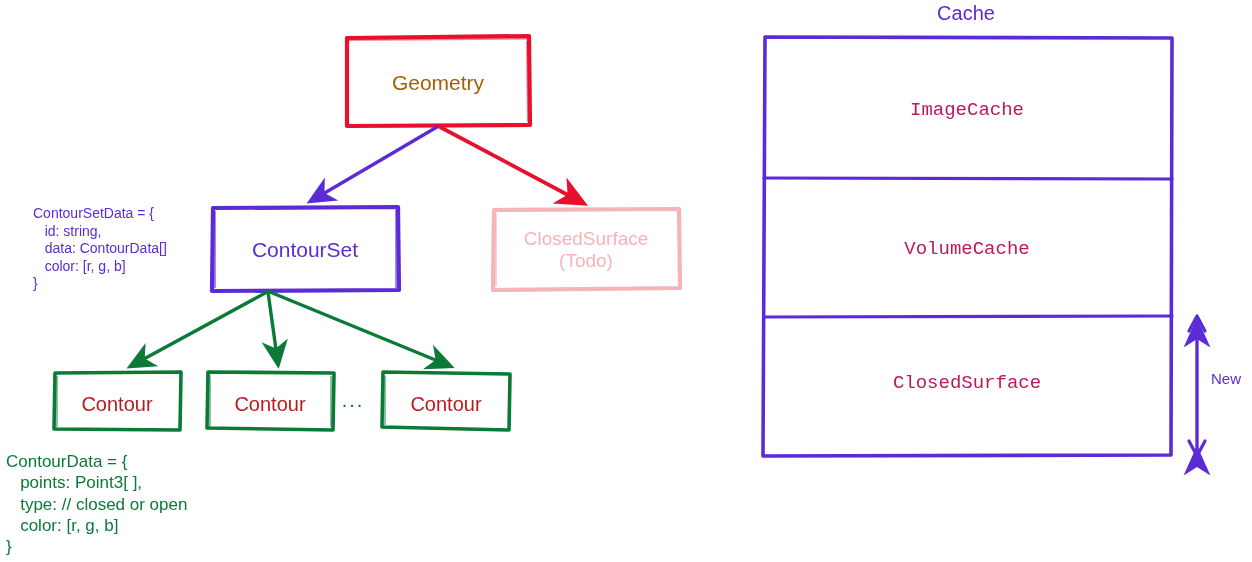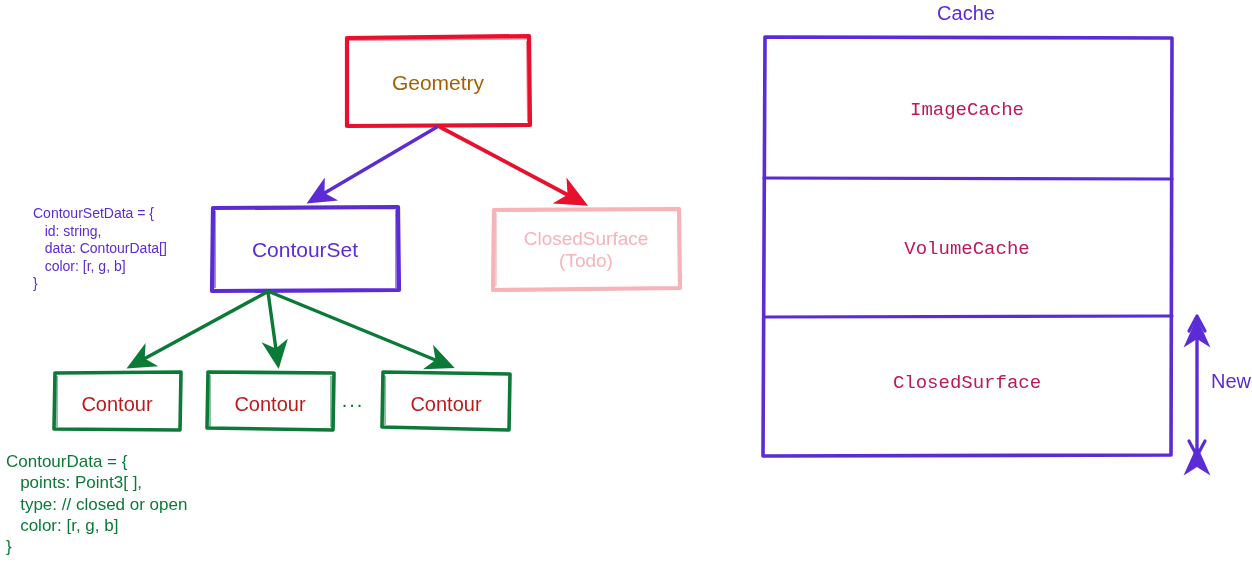--- a/index.html
+++ b/index.html
@@ -41,21 +41,21 @@
   }
   .t-geometry   { font-size: 21px; color: #a16207; }
   .t-contourset { font-size: 21px; color: #5b2bd6; }
   .t-closed     { font-size: 19px; color: #f6b3b8; }
   .t-contour    { font-size: 20px; color: #b91c1c; }
   .t-ellipsis   { font-size: 20px; color: #0b7a37; letter-spacing: 2px; }
   .t-csd        { font-size: 14px; color: #5b2bd6; }
   .t-cd         { font-size: 17px; color: #0b7a37; }
   .t-cachetitle { font-size: 20px; color: #5b2bd6; }
   .t-cacheitem  { font-size: 19px; color: #be185d; font-family: Liberation Mono, monospace; }
-  .t-new        { font-size: 20px; color: #5b2bd6; }
+  .t-new        { font-size: 15px; color: #5b2bd6; }
 </style>
 </head>
 <body>
 
 <div id="canvas">
 
   <svg id="sketch" viewBox="0 0 1252 562">
     <defs>
       <marker id="ah-purple" markerWidth="9" markerHeight="9" refX="7" refY="4.5" orient="auto">
         <path d="M0,0.6 L8.5,4.5 L0,8.4 L2.4,4.5 Z" fill="#5b2bd6"></path>

